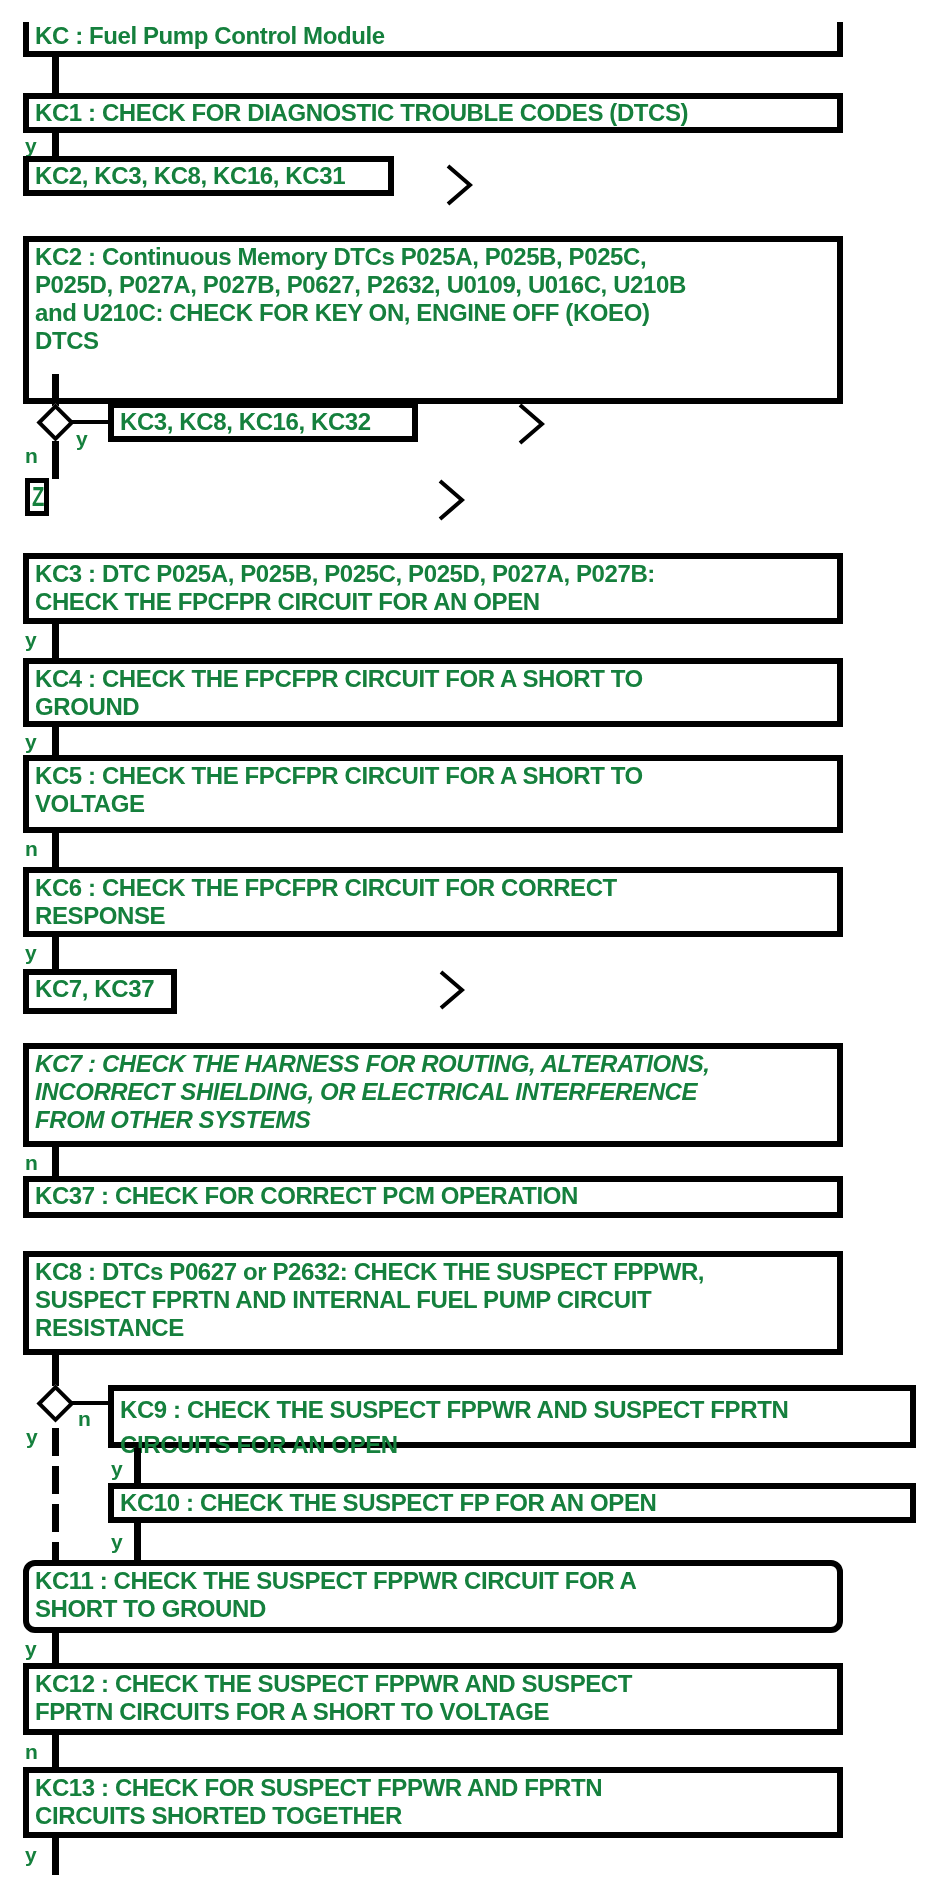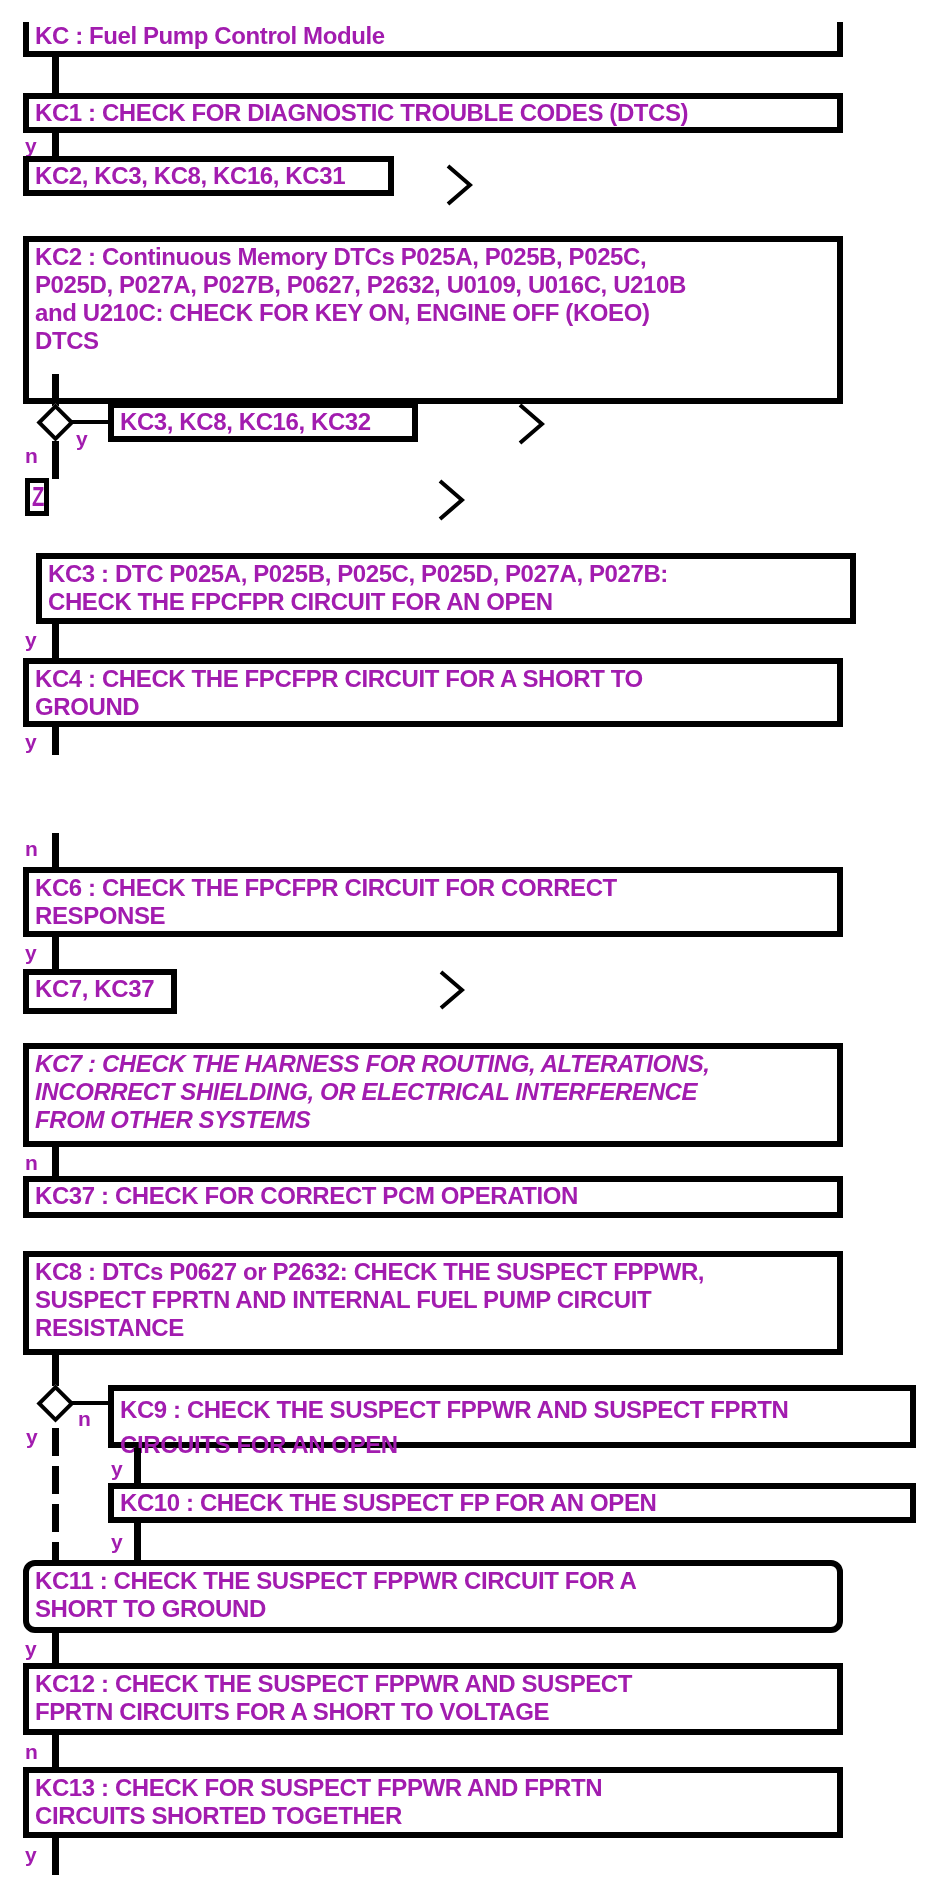--- a/index.html
+++ b/index.html
@@ -1,18 +1,18 @@
 <!DOCTYPE html>
 <html><head>
 <meta charset="utf-8">
 <style>
   html,body{margin:0;padding:0;background:#ffffff;}
   #canvas{
     position:relative;width:944px;height:1898px;background:#ffffff;
-    font-family:"Liberation Sans","DejaVu Sans",sans-serif;color:#a21caf;
+    font-family:"Liberation Sans","DejaVu Sans",sans-serif;color:#15803d;
     overflow:hidden;
   }
   .box{
     position:absolute;box-sizing:border-box;background:#fff;
     border:6px solid #000;
     font-weight:bold;font-size:24px;line-height:28px;letter-spacing:-0.4px;
     white-space:pre-line;padding:1px 6px;
   }
   .open-top{border-top:none;}
   .one-line{line-height:26px;padding-top:1px;}
@@ -71,30 +71,32 @@
     <polyline points="3,3 25,22 3,41" fill="none" stroke="#000" stroke-width="4"></polyline>
   </svg>
 
   <div class="conn" style="left:52px;top:441px;width:7px;height:38px;"></div>
 
   <div class="zbox" style="left:25px;top:478px;width:24px;height:38px;"><span>Z</span></div>
   <svg class="chev" style="left:437px;top:478px;" width="28" height="44" viewBox="0 0 28 44">
     <polyline points="3,3 25,22 3,41" fill="none" stroke="#000" stroke-width="4"></polyline>
   </svg>
 
-  <div class="box" style="left:23px;top:553px;width:820px;height:71px;margin-left:13px;">KC3 : DTC P025A, P025B, P025C, P025D, P027A, P027B:
+  <div class="box" style="left:23px;top:553px;width:820px;height:71px;">KC3 : DTC P025A, P025B, P025C, P025D, P027A, P027B:
 CHECK THE FPCFPR CIRCUIT FOR AN OPEN</div>
   <div class="branch" style="left:25px;top:629px;">y</div>
   <div class="conn" style="left:52px;top:624px;width:7px;height:34px;"></div>
 
   <div class="box" style="left:23px;top:658px;width:820px;height:69px;">KC4 : CHECK THE FPCFPR CIRCUIT FOR A SHORT TO
 GROUND</div>
   <div class="branch" style="left:25px;top:731px;">y</div>
   <div class="conn" style="left:52px;top:727px;width:7px;height:28px;"></div>
 
+  <div class="box" style="left:23px;top:755px;width:820px;height:78px;">KC5 : CHECK THE FPCFPR CIRCUIT FOR A SHORT TO
+VOLTAGE</div>
   <div class="branch" style="left:25px;top:838px;">n</div>
   <div class="conn" style="left:52px;top:833px;width:7px;height:34px;"></div>
 
   <div class="box" style="left:23px;top:867px;width:820px;height:70px;">KC6 : CHECK THE FPCFPR CIRCUIT FOR CORRECT
 RESPONSE</div>
   <div class="branch" style="left:25px;top:942px;">y</div>
   <div class="conn" style="left:52px;top:937px;width:7px;height:32px;"></div>
 
   <div class="box one-line" style="left:23px;top:969px;width:154px;height:45px;">KC7, KC37</div>
   <svg class="chev" style="left:438px;top:969px;" width="27" height="42" viewBox="0 0 27 42">

